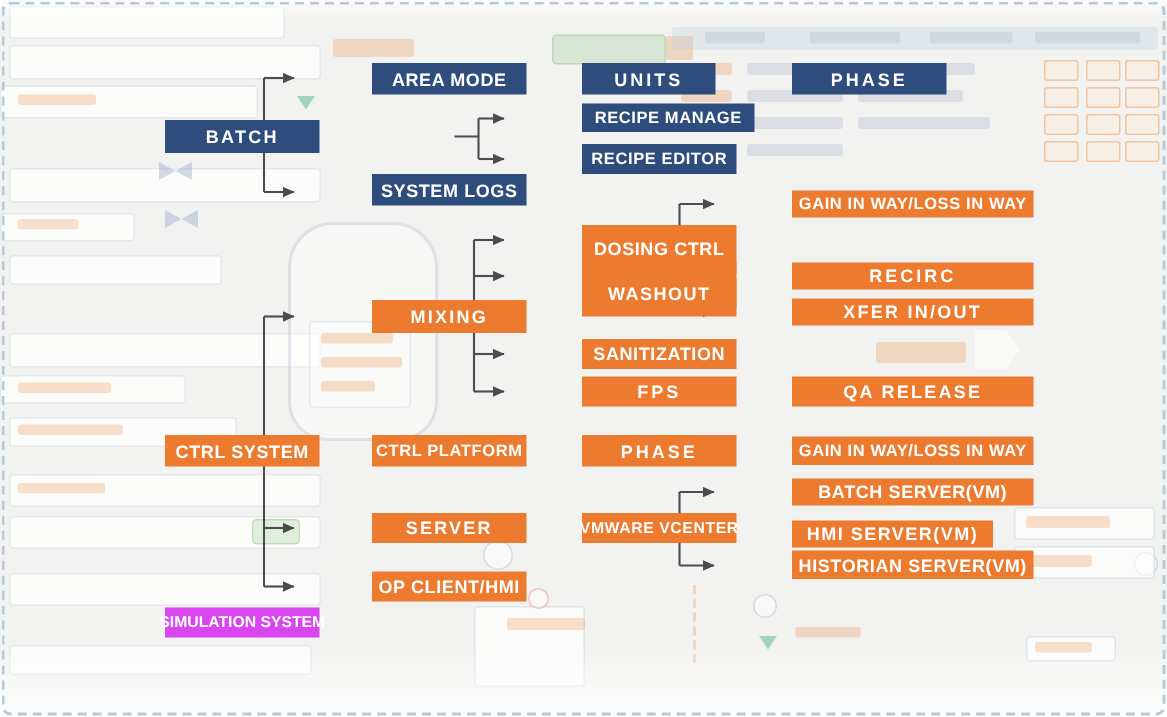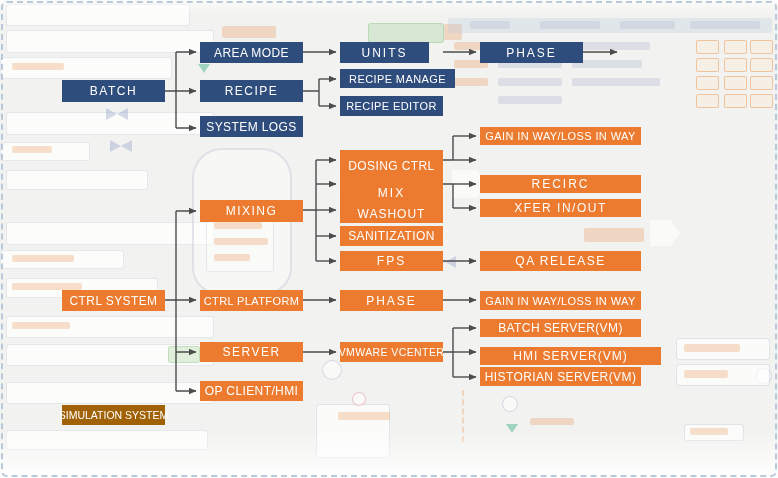--- a/index.html
+++ b/index.html
@@ -27,24 +27,24 @@
   .bowtie:after{right:0;border-right:11px solid rgba(150,162,200,.40);}
   .penta{position:absolute;background:rgba(255,255,255,.62);
         clip-path:polygon(0 0,68% 0,100% 50%,68% 100%,0 100%);}
   .dashv{position:absolute;width:0;border-left:2px dashed rgba(235,145,75,.30);}
   .greenbox{position:absolute;background:rgba(140,200,125,.25);border:1px solid rgba(120,185,110,.3);border-radius:3px;}
   .header-band{position:absolute;left:448px;top:18px;width:324px;height:15px;background:rgba(190,204,224,.32);border-radius:2px;}
   
   .wires{position:absolute;inset:0;z-index:2;}
   
   .node{position:absolute;z-index:3;display:flex;align-items:center;justify-content:center;
-        color:#fff;font-weight:normal;font-size:12px;letter-spacing:.4px;white-space:nowrap;}
+        color:#fff;font-weight:bold;font-size:12px;letter-spacing:.4px;white-space:nowrap;margin-left:48px;}
   .navy{background:#2f4d7c;}
   .orange{background:#ec7b2f;}
-  .blue{background:#a16207;}
+  .blue{background:#d946ef;}
   
   .fade-bottom{position:absolute;left:0;right:0;bottom:0;height:48px;z-index:4;pointer-events:none;
         background:linear-gradient(180deg,rgba(255,255,255,0),rgba(255,255,255,.95));}
   .fade-top{position:absolute;left:0;right:0;top:0;height:14px;z-index:4;pointer-events:none;
         background:linear-gradient(0deg,rgba(255,255,255,0),rgba(255,255,255,.7));}
   .frame{position:absolute;inset:1px;z-index:5;pointer-events:none;
         border:2px dashed #b7c9da;border-radius:6px;}
 </style>
 </head>
 <body>
@@ -185,46 +185,45 @@
 
       <path d="M443,352 H453 M453,328 V377"></path>
       <path d="M453,328 H476" marker-end="url(#ah)"></path>
       <path d="M453,352 H476" marker-end="url(#ah)"></path>
       <path d="M453,377 H476" marker-end="url(#ah)"></path>
     </g>
   </svg>
 
   <div class="node navy" style="left:62px;top:80px;width:103px;height:22px;letter-spacing:1.5px">BATCH</div>
   <div class="node navy" style="left:200px;top:42px;width:103px;height:21px">AREA MODE</div>
-  <div class="node navy" style="left:200px;top:80px;width:103px;height:22px;letter-spacing:1.5px">RECIPE</div>
   <div class="node navy" style="left:200px;top:116px;width:103px;height:21px">SYSTEM LOGS</div>
   <div class="node navy" style="left:340px;top:42px;width:89px;height:21px;letter-spacing:2px">UNITS</div>
   <div class="node navy" style="left:480px;top:42px;width:103px;height:21px;letter-spacing:2px">PHASE</div>
   <div class="node navy" style="left:340px;top:69px;width:115px;height:19px;font-size:11px">RECIPE MANAGE</div>
   <div class="node navy" style="left:340px;top:96px;width:103px;height:20px;font-size:11px">RECIPE EDITOR</div>
 
   <div class="node orange" style="left:200px;top:200px;width:103px;height:22px;letter-spacing:1.5px">MIXING</div>
   <div class="node orange" style="left:340px;top:150px;width:103px;height:32px">DOSING CTRL</div>
   <div class="node orange" style="left:340px;top:175px;width:103px;height:36px;letter-spacing:2px">MIX</div>
-  <div class="node orange" style="left:340px;top:204px;width:103px;height:19px;letter-spacing:1px">WASHOUT</div>
+  <div class="node orange" style="left:340px;top:186px;width:103px;height:19px;letter-spacing:1px">WASHOUT</div>
   <div class="node orange" style="left:340px;top:226px;width:103px;height:20px">SANITIZATION</div>
   <div class="node orange" style="left:340px;top:251px;width:103px;height:20px;letter-spacing:2px">FPS</div>
   <div class="node orange" style="left:480px;top:127px;width:161px;height:18px;font-size:11px">GAIN IN WAY/LOSS IN WAY</div>
   <div class="node orange" style="left:480px;top:175px;width:161px;height:18px;letter-spacing:2px">RECIRC</div>
   <div class="node orange" style="left:480px;top:199px;width:161px;height:18px;letter-spacing:1.5px">XFER IN/OUT</div>
   <div class="node orange" style="left:480px;top:251px;width:161px;height:20px;letter-spacing:1.5px">QA RELEASE</div>
 
   <div class="node orange" style="left:62px;top:290px;width:103px;height:21px">CTRL SYSTEM</div>
   <div class="node orange" style="left:200px;top:290px;width:103px;height:21px;font-size:11px">CTRL PLATFORM</div>
   <div class="node orange" style="left:340px;top:290px;width:103px;height:21px;letter-spacing:2px">PHASE</div>
   <div class="node orange" style="left:480px;top:291px;width:161px;height:19px;font-size:11px">GAIN IN WAY/LOSS IN WAY</div>
   <div class="node orange" style="left:200px;top:342px;width:103px;height:20px;letter-spacing:1.5px">SERVER</div>
   <div class="node orange" style="left:340px;top:342px;width:103px;height:20px;font-size:10.5px">VMWARE VCENTER</div>
   <div class="node orange" style="left:480px;top:319px;width:161px;height:18px">BATCH SERVER(VM)</div>
-  <div class="node orange" style="left:480px;top:347px;width:181px;height:18px;letter-spacing:1px">HMI SERVER(VM)</div>
+  <div class="node orange" style="left:480px;top:347px;width:134px;height:18px;letter-spacing:1px">HMI SERVER(VM)</div>
   <div class="node orange" style="left:480px;top:367px;width:161px;height:19px">HISTORIAN SERVER(VM)</div>
   <div class="node orange" style="left:200px;top:381px;width:103px;height:20px">OP CLIENT/HMI</div>
 
   <div class="node blue" style="left:62px;top:405px;width:103px;height:20px;font-size:10.5px;letter-spacing:0">SIMULATION SYSTEM</div>
 
   <div class="fade-top"></div>
   <div class="fade-bottom"></div>
   <div class="frame"></div>
 </div>
 

